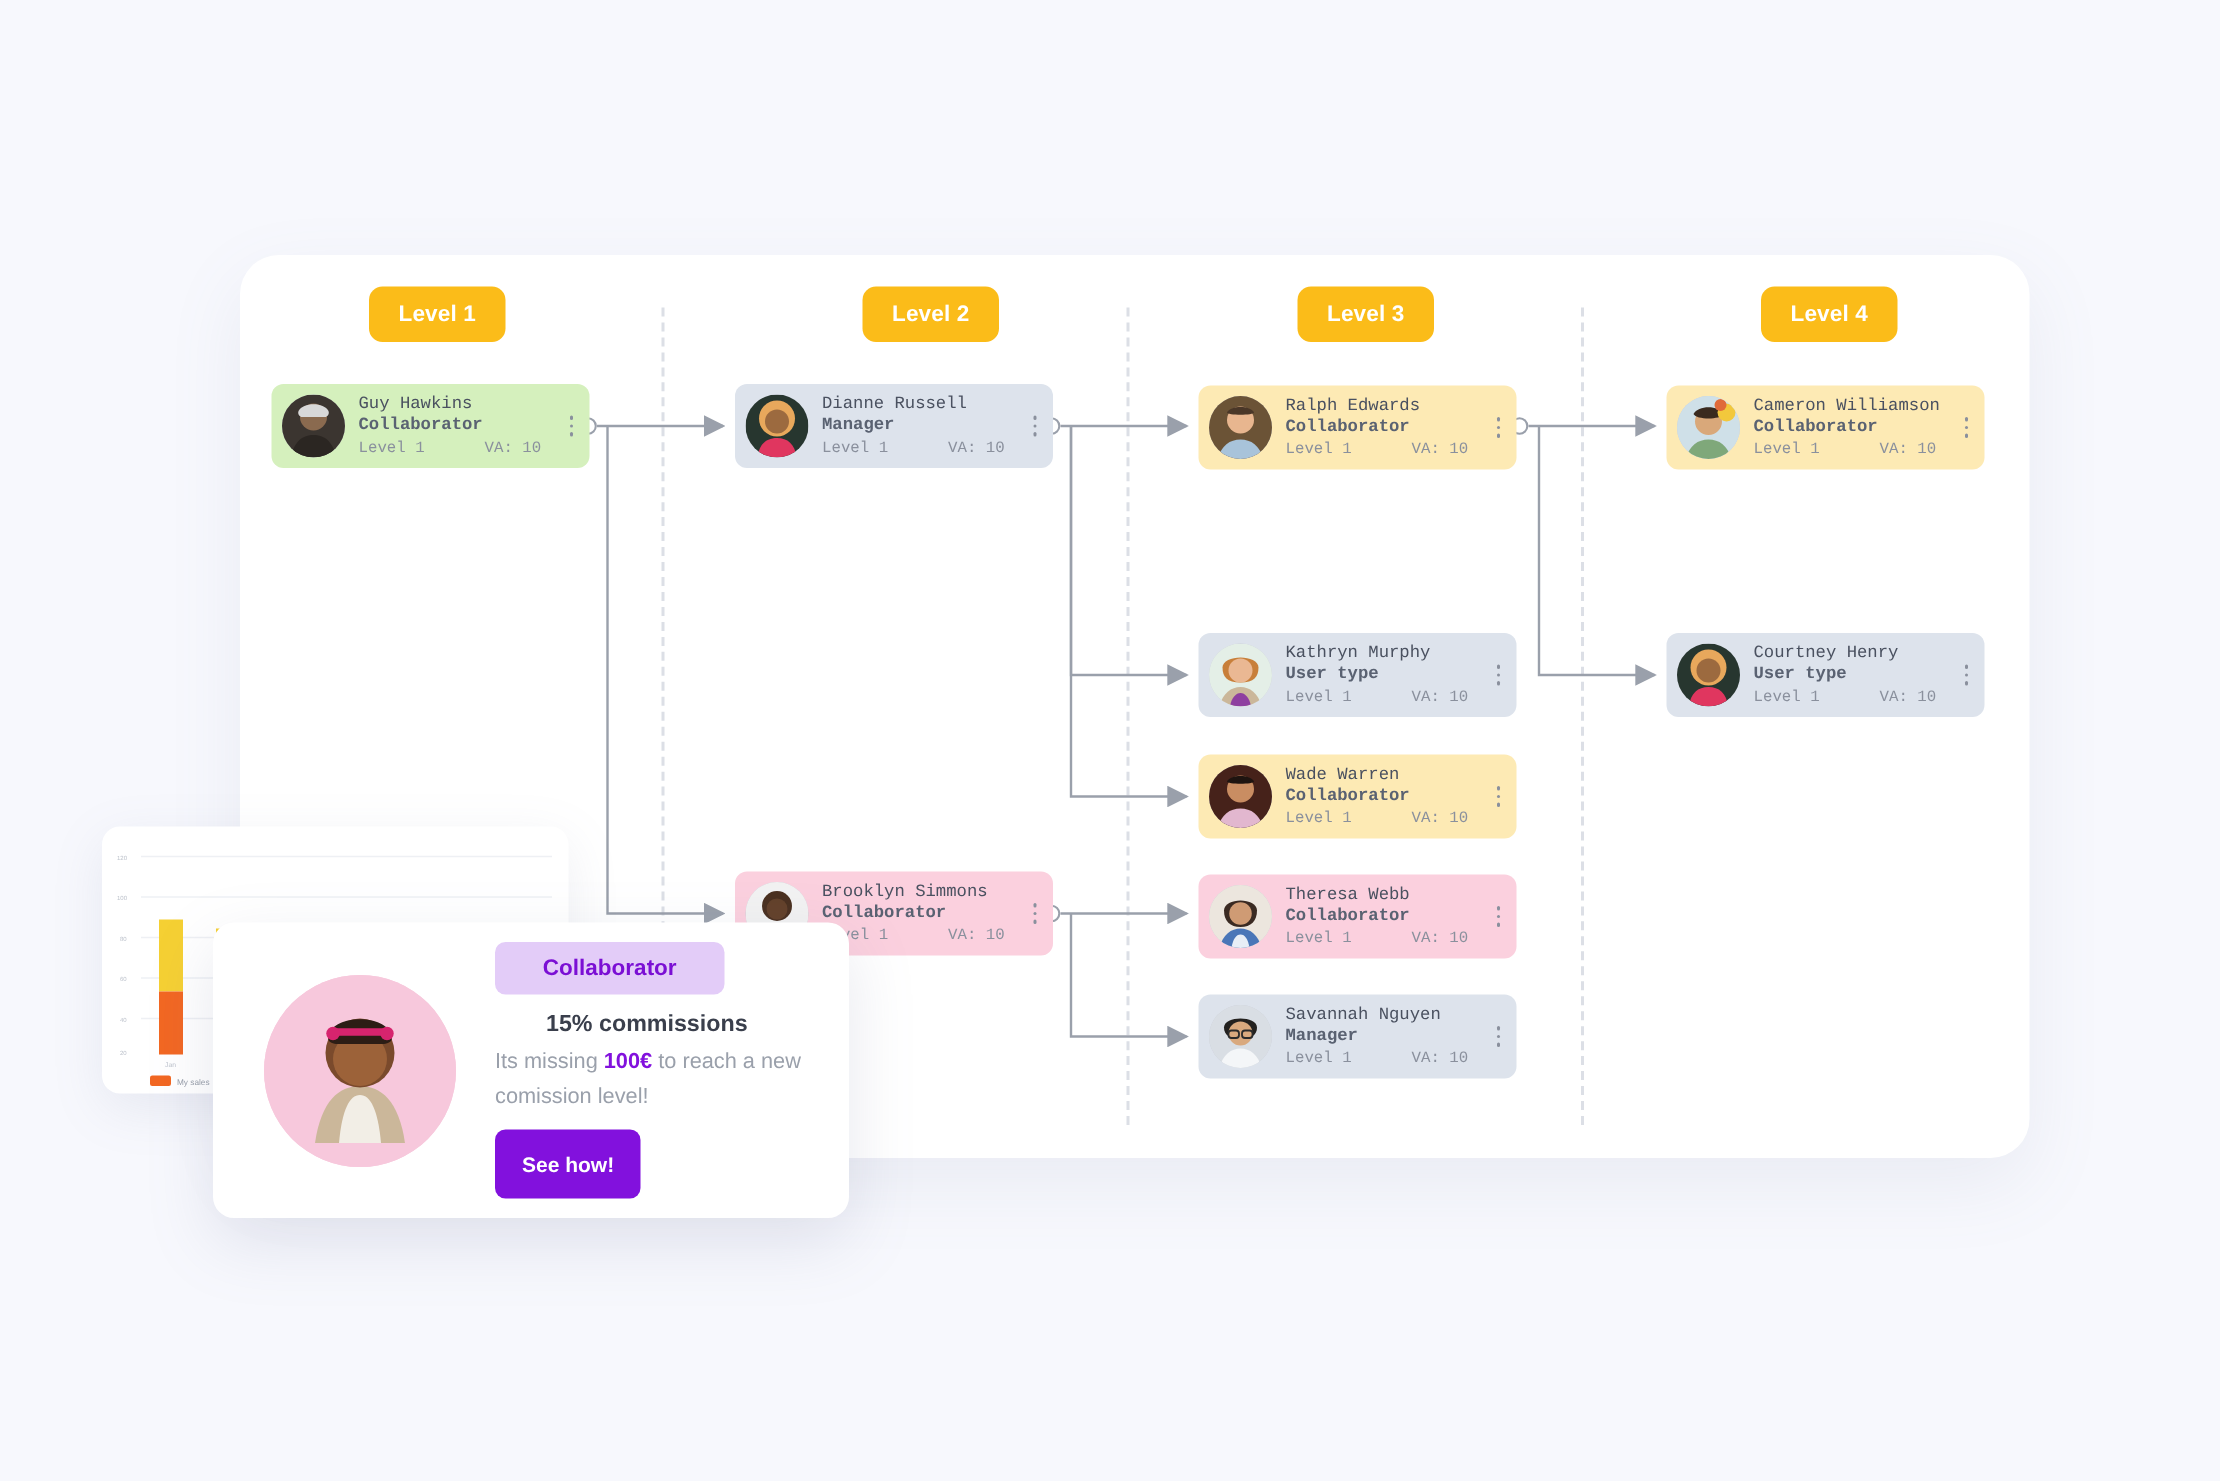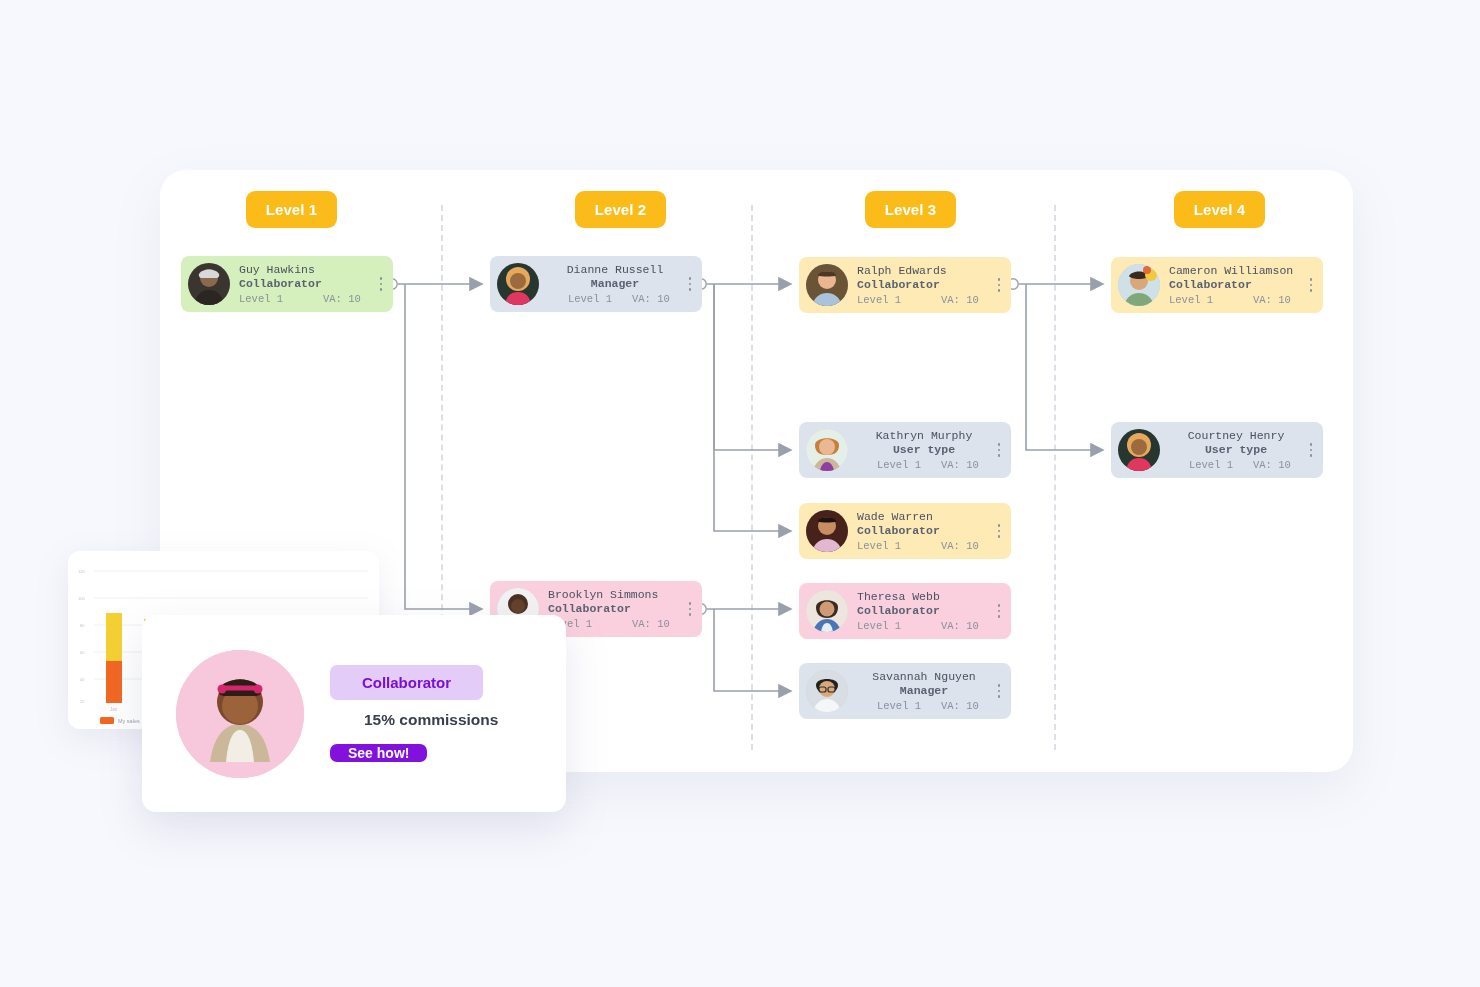--- a/index.html
+++ b/index.html
@@ -49,21 +49,21 @@
     width: 212px; height: 56px;
     border-radius: 8px;
     display: flex; align-items: center;
     padding: 0 6px 0 7px;
     overflow: hidden;
     font-family: Liberation Mono, monospace;
   }
   .pcard.green  { background: #d5f0bd; }
   .pcard.yellow { background: #fdeab4; }
   .pcard.pink   { background: #fbd0de; }
-  .pcard.grey   { background: #dde3ec; text-align: center; }
+  .pcard.grey   { background: #dde3ec; }
 
   .avatar {
     width: 42px; height: 42px; border-radius: 50%;
     flex: 0 0 42px; margin-right: 9px;
     background: #c9cdd6; overflow: hidden; position: relative;
   }
   .avatar svg { display:block; width:42px; height:42px; }
 
   .pinfo { flex: 1 1 auto; min-width: 0; line-height: 1.18; }
   .pname {
@@ -129,21 +129,21 @@
     font-size: 15px; font-weight: bold;
     padding: 9px 0; width: 153px; text-align: center;
     border-radius: 7px; margin-bottom: 11px;
   }
   .commission { font-size: 15.5px; font-weight: bold; color: #3a3f4c; margin-bottom: 5px; margin-left: 34px; }
   .missing { font-size: 14.5px; color: #9aa0ab; line-height: 1.6; max-width: 228px; }
   .missing b { color: #8211dd; font-weight: bold; }
   #see-how {
     margin-top: 10px;
     background: #8211dd; color: #fff; border: none;
-    border-radius: 7px; padding: 1px 18px;
+    border-radius: 7px; padding: 15px 18px;
     font-family: "Liberation Sans", sans-serif;
     font-size: 14px; font-weight: bold; cursor: pointer;
   }
 </style>
 </head>
 <body>
 
 <div id="stage">
 
   <div id="panel"></div>
@@ -494,17 +494,20 @@
         <circle cx="64" cy="56" r="18" fill="#9c6239"></circle>
         <path d="M43 40c4-14 38-14 42 0 2 6-6 6-6 6H49s-8 0-6-6z" fill="#2c1d15"></path>
         <path d="M46 38h36" stroke="#d6246e" stroke-width="5" fill="none" stroke-linecap="round"></path>
         <circle cx="46" cy="39" r="4.5" fill="#d6246e"></circle>
         <circle cx="82" cy="39" r="4.5" fill="#d6246e"></circle>
       </svg>
     </div>
     <div class="body">
       <div class="role-chip">Collaborator</div>
       <div class="commission">15% commissions</div>
+      <div class="missing">
+        <span>Its missing </span><b>100€</b><span> to reach a new comission level!</span>
+      </div>
       <button id="see-how">See how!</button>
     </div>
   </div>
 
 </div>
 
 </body></html>

